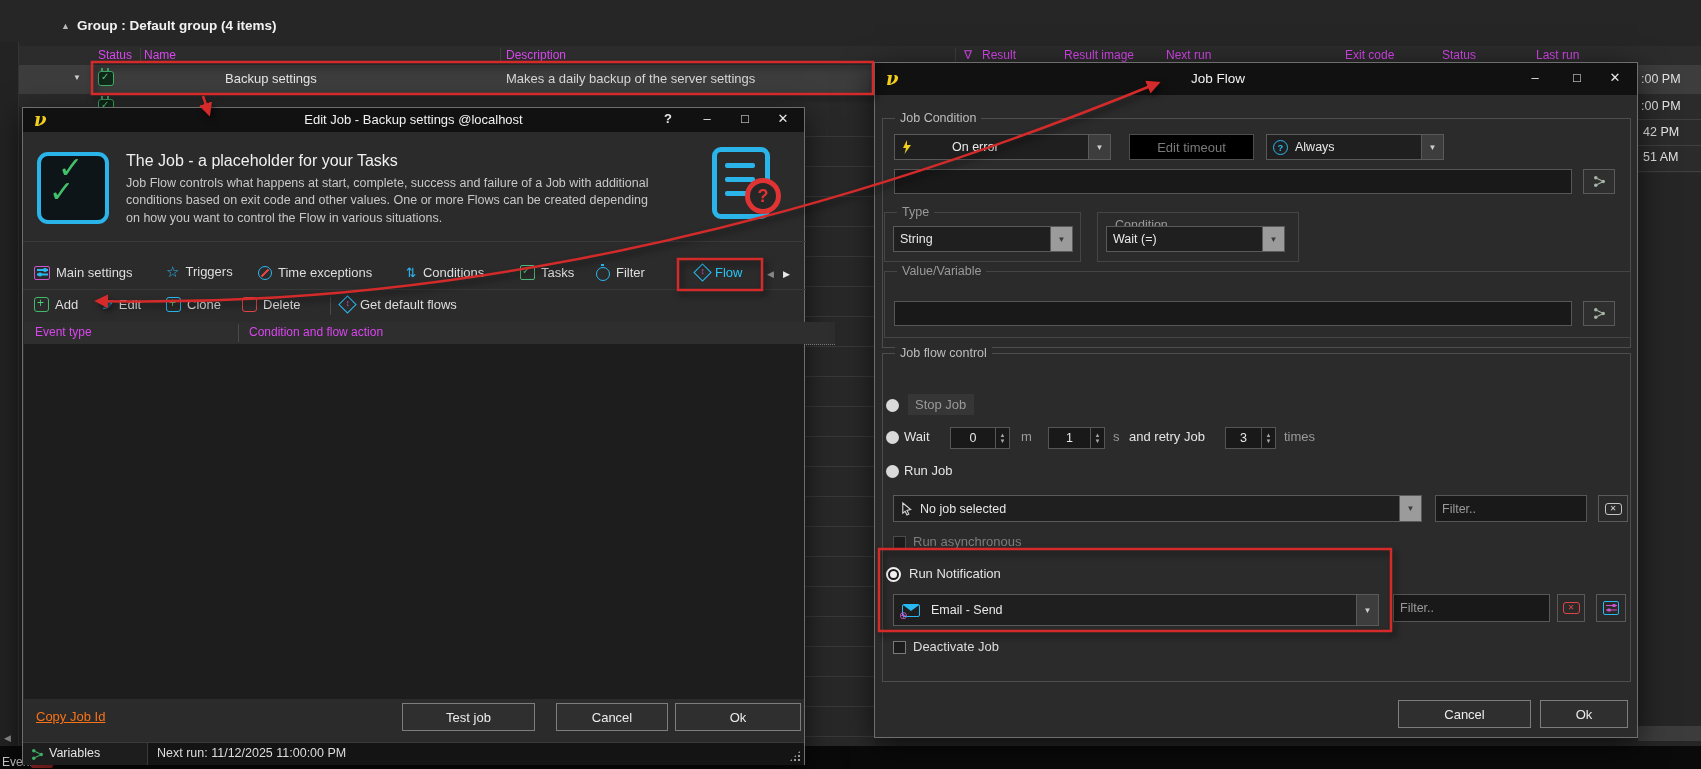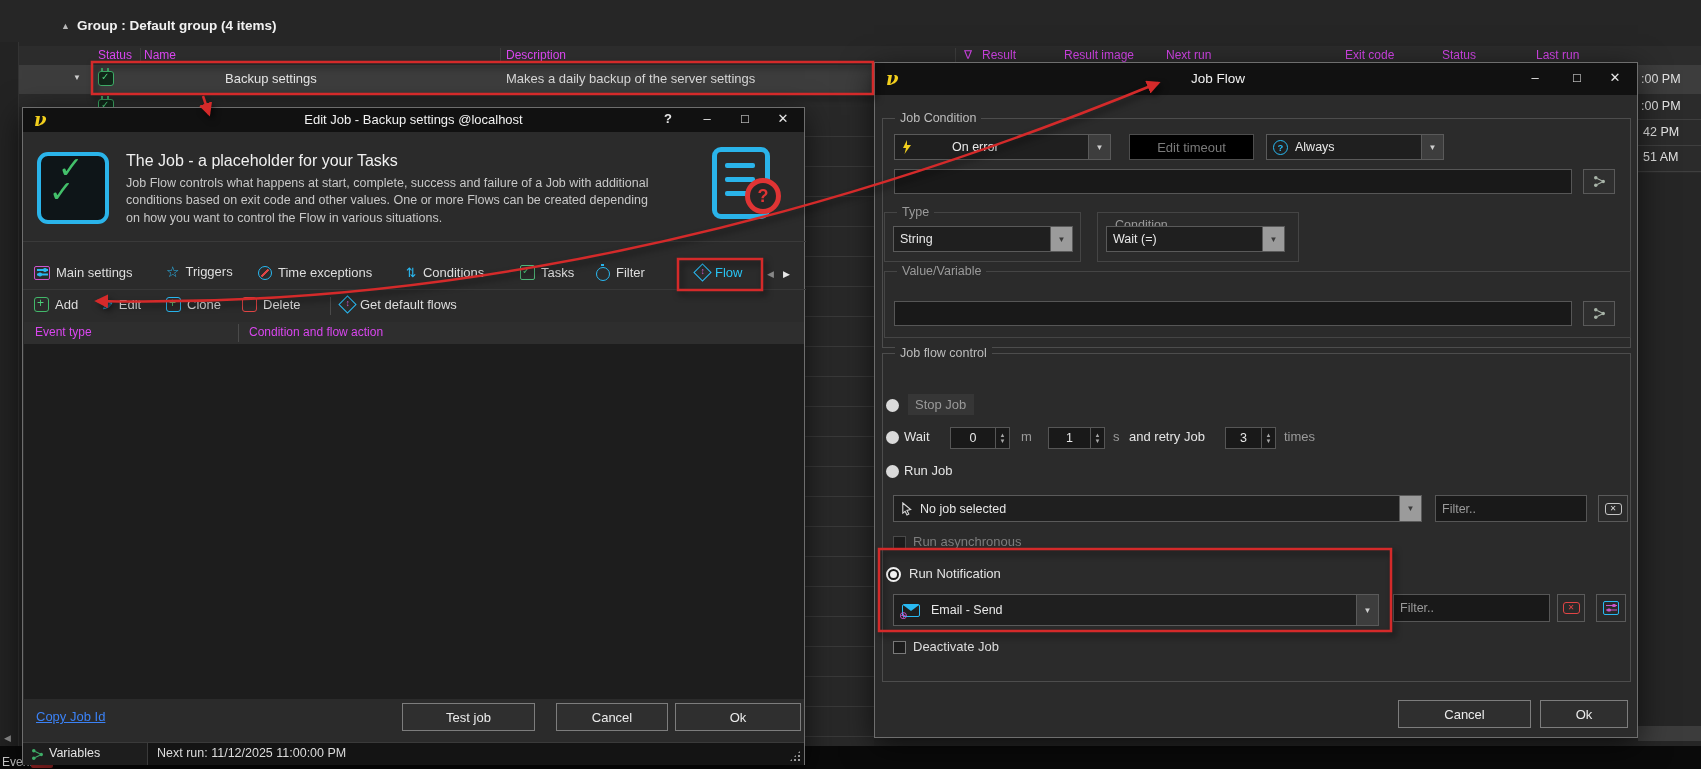--- a/index.html
+++ b/index.html
@@ -30,21 +30,21 @@
   .glab{position:absolute;background:#2b2b2b;padding:0 5px;color:#bdbdbd;font-size:12.5px;transform:translateY(-50%);white-space:nowrap;}
   .radio{position:absolute;width:13px;height:13px;border-radius:50%;background:#dadada;}
   .radio.sel{background:#1b1b1b;border:2px solid #f0f0f0;width:11px;height:11px;}
   .radio.sel::after{content:"";position:absolute;inset:2px;border-radius:50%;background:#f0f0f0;}
   .cb{position:absolute;width:13px;height:13px;background:#1c1c1c;border:1px solid #7a7a7a;box-sizing:border-box;}
   .cb.dis{border-color:#4a4a4a;}
   .spin{position:absolute;background:#191919;border:1px solid #565656;display:flex;box-sizing:border-box;}
   .spin .v{flex:1;color:#e8e8e8;font-size:12.5px;text-align:center;line-height:20px;}
   .spin .ud{width:13px;border-left:1px solid #565656;display:flex;flex-direction:column;align-items:center;justify-content:center;color:#a8a8a8;font-size:6px;line-height:6px;}
   .tab{position:absolute;display:flex;align-items:center;gap:6px;color:#dedede;font-size:13px;white-space:nowrap;}
-  .link{position:absolute;color:#3b82f6;font-size:13px;text-decoration:underline;white-space:nowrap;text-align:right;}
+  .link{position:absolute;color:#f97316;font-size:13px;text-decoration:underline;white-space:nowrap;text-align:right;}
   
   .ic-cal{position:relative;display:inline-block;width:14px;height:13px;border:1.5px solid #3fae68;border-radius:3px;background:#12281a;}
   .ic-cal::before{content:"✓";position:absolute;left:2px;top:-1px;color:#4ccf7a;font-size:10px;}
   .ic-cal::after{content:"";position:absolute;top:-4px;left:2px;width:2px;height:3px;background:#3fae68;box-shadow:6px 0 0 #3fae68;}
   .ic-ms{position:relative;display:inline-block;width:14px;height:12px;border:1.5px solid #cc55cc;border-radius:2px;}
   .ic-ms::before{content:"";position:absolute;left:1.5px;right:1.5px;top:2.5px;height:1.5px;background:#29b9f2;box-shadow:0 4.5px 0 #29b9f2;}
   .ic-ms::after{content:"";position:absolute;width:3.5px;height:3.5px;border-radius:50%;background:#29b9f2;top:1.5px;left:8px;box-shadow:-5px 4.5px 0 #29b9f2;}
   .ic-sl2{position:relative;display:inline-block;width:14px;height:12px;border:1.5px solid #29b9f2;border-radius:2px;}
   .ic-sl2::before{content:"";position:absolute;left:1.5px;right:1.5px;top:2.5px;height:1.5px;background:#cc55cc;box-shadow:0 4.5px 0 #cc55cc;}
   .ic-sl2::after{content:"";position:absolute;width:3.5px;height:3.5px;border-radius:50%;background:#cc55cc;top:1.5px;left:8px;box-shadow:-5px 4.5px 0 #cc55cc;}
@@ -197,21 +197,21 @@
     <div class="tab" style="left:219px;top:189px;">
         <span class="ic-del"></span>
         <span>Delete</span>
       </div>
     <span class="vline" style="left:307px;top:189px;height:18px;background:#4a4a4a;"></span>
     <div class="tab" style="left:318px;top:189px;">
         <span class="ic-flow"></span>
         <span>Get default flows</span>
       </div>
 
-    <div class="abs" style="left:1px;top:214px;width:780px;height:22px;background:#2e2e2e;border-bottom:1px dotted #777;">
+    <div class="abs" style="left:1px;top:214px;width:780px;height:22px;background:#2e2e2e;border-bottom:1px dotted #777;padding-left:31px;">
       <span class="col" style="left:11px;top:3px;">Event type</span>
       <span class="vline" style="left:214px;top:2px;height:18px;background:#4a4a4a;"></span>
       <span class="col" style="left:225px;top:3px;">Condition and flow action</span>
     </div>
     <div class="abs" style="left:1px;top:236px;width:780px;height:355px;background:#1d1d1d;"></div>
 
     <a class="link" style="left:13px;top:601px;">Copy Job Id</a>
     <div class="btn" style="left:379px;top:595px;width:133px;height:28px;">Test job</div>
     <div class="btn" style="left:533px;top:595px;width:112px;height:28px;">Cancel</div>
     <div class="btn" style="left:652px;top:595px;width:126px;height:28px;">Ok</div>

